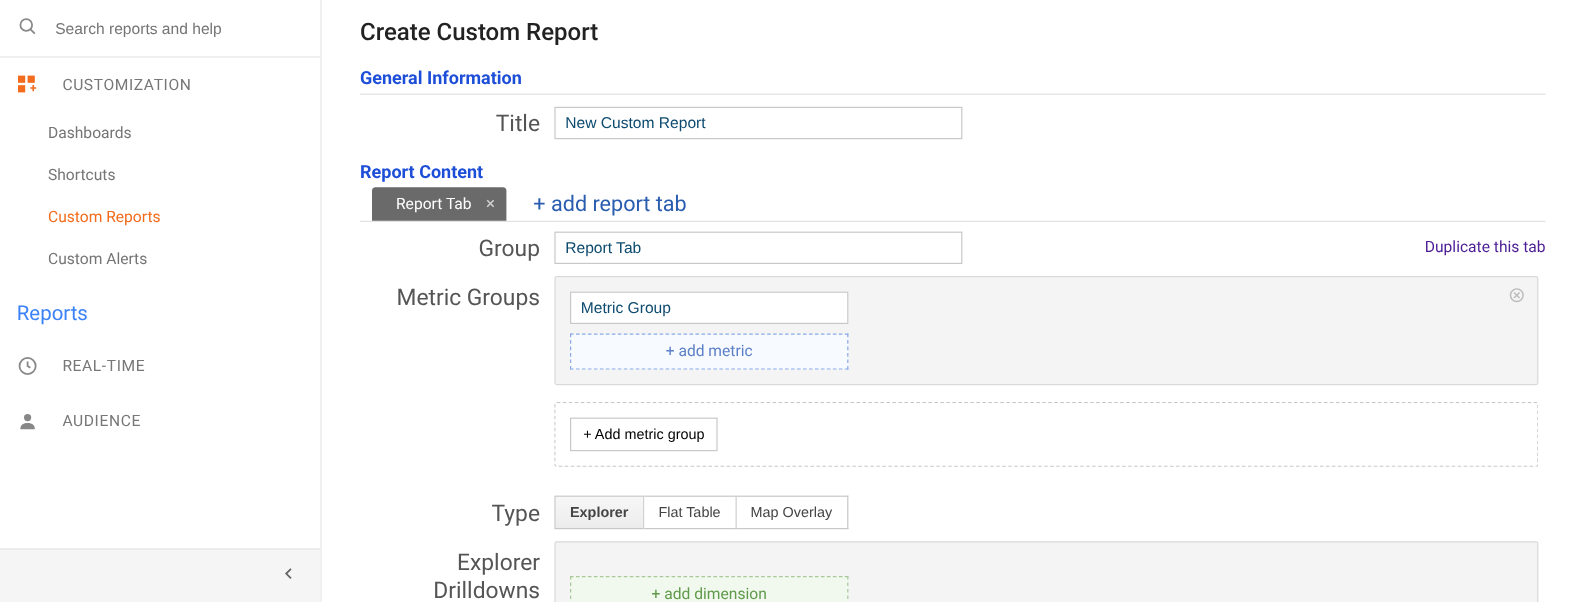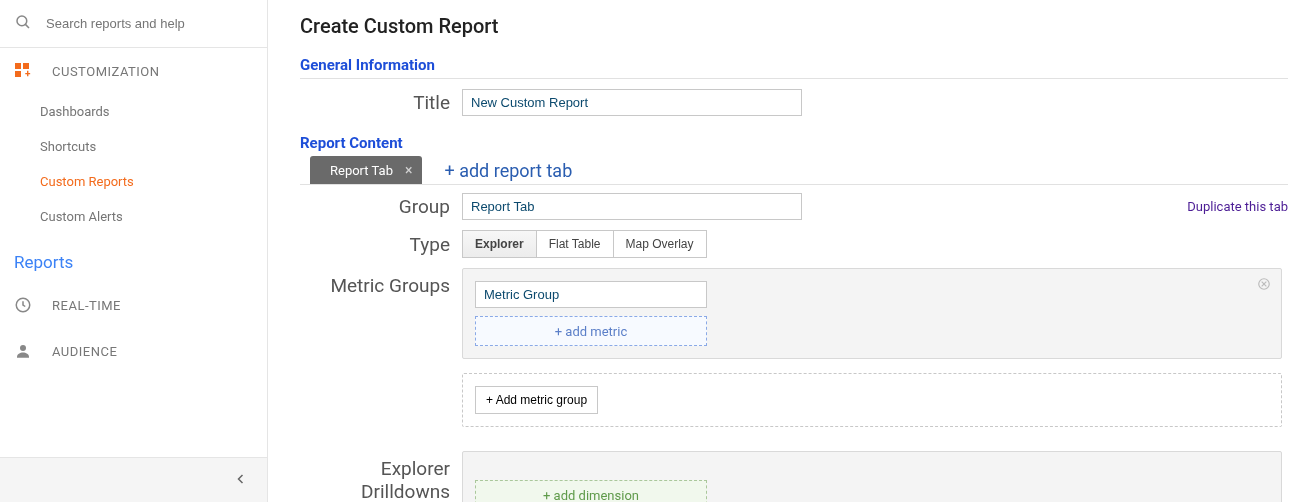--- a/index.html
+++ b/index.html
@@ -307,29 +307,20 @@
       <span>Report Tab</span>
       <span class="close">×</span>
     </div>
     <span class="add-tab-link">+ add report tab</span>
   </div>
 
   <div class="form-row">
     <div class="form-label">Group</div>
     <input class="text-input" value="Report Tab" style="">
     <span class="dup-link">Duplicate this tab</span>
-  </div>
-
-  <div class="form-row">
-    <div class="form-label">Type</div>
-    <div class="btn-group">
-      <button class="btn-seg active">Explorer</button>
-      <button class="btn-seg">Flat Table</button>
-      <button class="btn-seg">Map Overlay</button>
-    </div>
   </div>
 
   <div class="form-row align-start">
     <div class="form-label pt4">Metric Groups</div>
     <div class="panel-col">
       <div class="panel-gray">
         <span class="panel-close">
           <svg width="14" height="14" viewBox="0 0 24 24" fill="none" stroke="#bbb" stroke-width="2">
               <circle cx="12" cy="12" r="9"></circle>
               <line x1="8" y1="8" x2="16" y2="16"></line>
@@ -338,20 +329,29 @@
         </span>
         <input class="text-input small" value="Metric Group" style="">
         <div class="dashed-btn">+ add metric</div>
       </div>
       <div class="panel-dashed" style="margin-top:14px">
         <button class="plain-btn">+ Add metric group</button>
       </div>
     </div>
   </div>
 
+  <div class="form-row">
+    <div class="form-label">Type</div>
+    <div class="btn-group">
+      <button class="btn-seg active">Explorer</button>
+      <button class="btn-seg">Flat Table</button>
+      <button class="btn-seg">Map Overlay</button>
+    </div>
+  </div>
+
   <div class="form-row align-start">
     <div class="form-label pt4">Explorer Drilldowns</div>
     <div class="panel-gray">
       <div class="dashed-btn green" style="margin-top:16px">+ add dimension</div>
     </div>
   </div>
 
 </div>
 
 </body></html>

